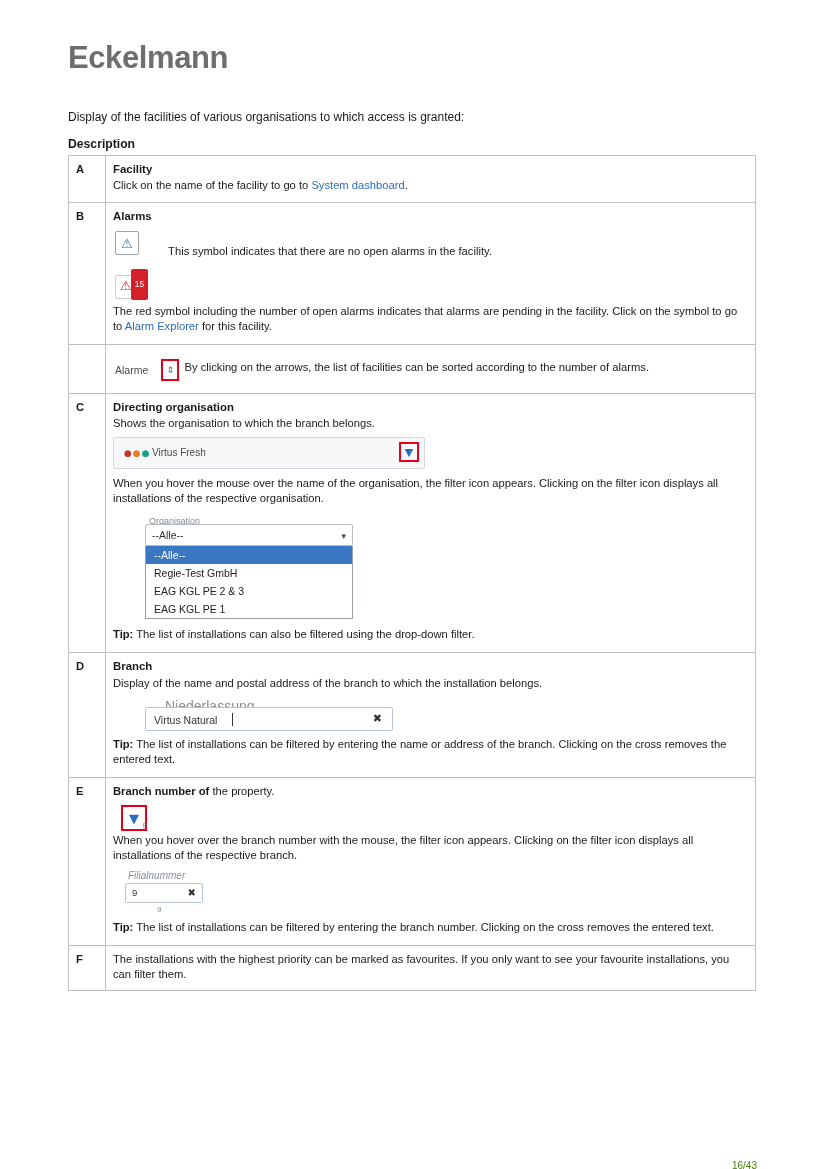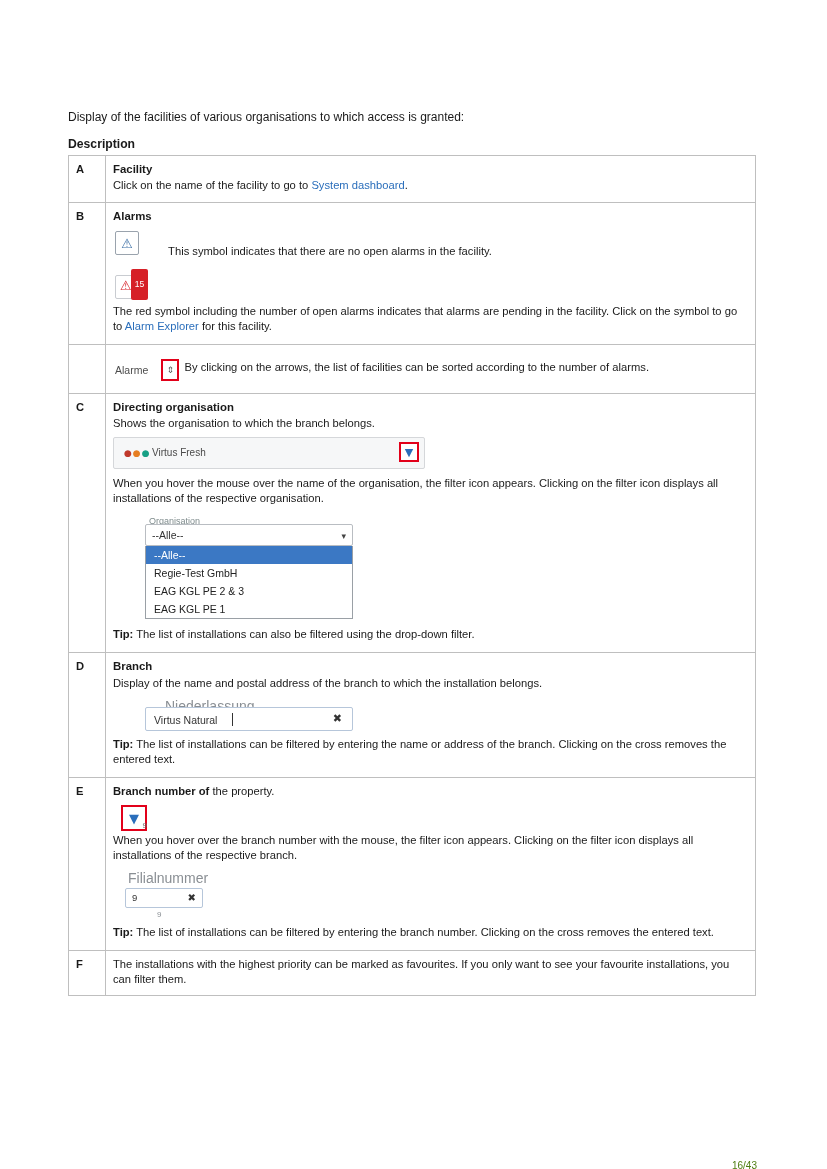--- a/index.html
+++ b/index.html
@@ -293,21 +293,21 @@
     position: relative;
   }
   .inp-ghost {
     font-size: 14px;
     color: #8a8f94;
     height: 10px;
     overflow: hidden;
     margin-left: 20px;
   }
   .inp-box {
-    width: 208px;
+    width: 248px;
     height: 24px;
     border: 1px solid #b6c6da;
     border-radius: 2px;
     background: #fff;
     position: relative;
     box-sizing: border-box;
   }
   .inp-box .val {
     position: absolute;
     left: 8px;
@@ -355,23 +355,24 @@
     right: -2px;
     bottom: -3px;
     font-size: 8px;
     color: #666;
   }
   .bn-inp {
     margin: 6px 0 2px 12px;
     width: 78px;
   }
   .bn-inp .lbl {
-    font-size: 14px;
+    font-size: 10px;
     color: #8a8f94;
     margin-left: 3px;
+    font-style: italic;
   }
   .bn-inp .box {
     width: 78px;
     height: 20px;
     border: 1px solid #b6c6da;
     border-radius: 2px;
     background: #fff;
     position: relative;
     box-sizing: border-box;
   }
@@ -412,20 +413,21 @@
     font-size: 10px;
     color: #4d7c0f;
     margin-top: 40px;
   }
 </style>
 </head>
 <body>
 
 <div class="page">
 
+  <div class="logo">Eckelmann</div>
 
   <div class="intro">Display of the facilities of various organisations to which access is granted:</div>
   <div class="desc-head">Description</div>
 
   <table class="main">
 
     <tbody>
         <tr>
       <td class="keycol">A</td>
       <td>

